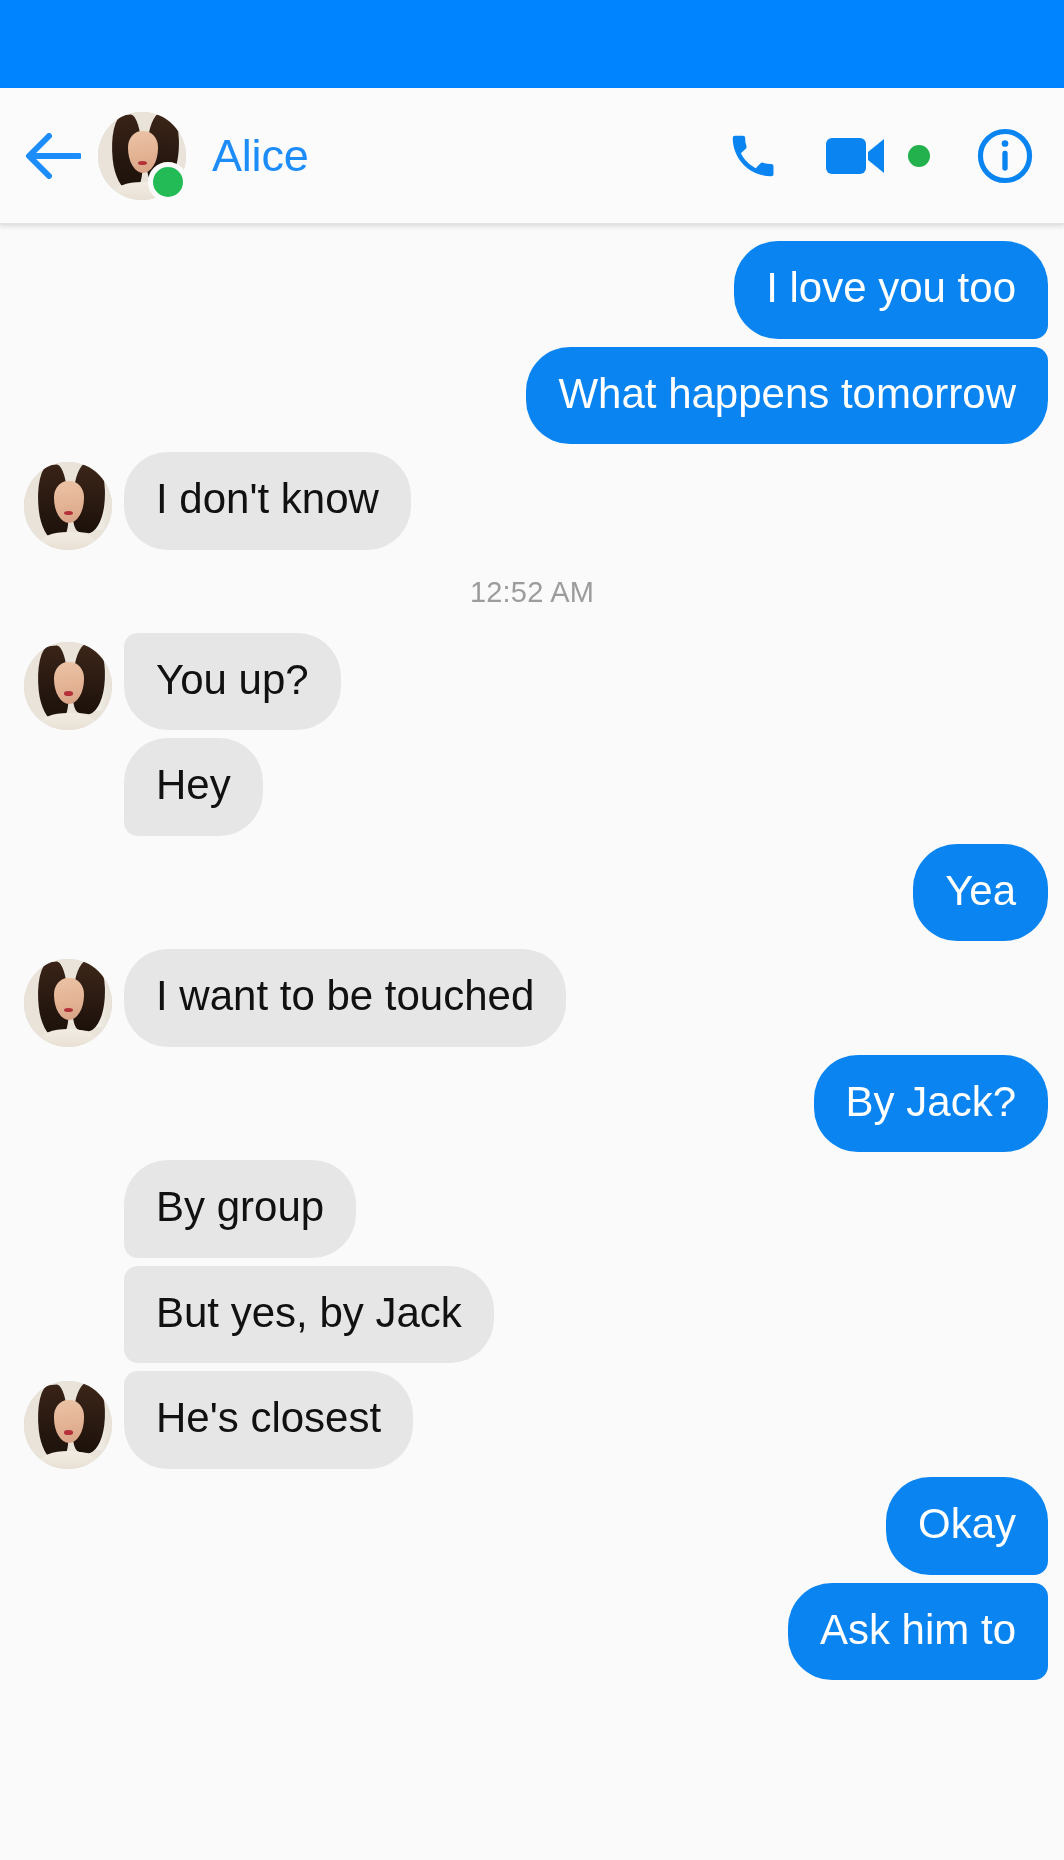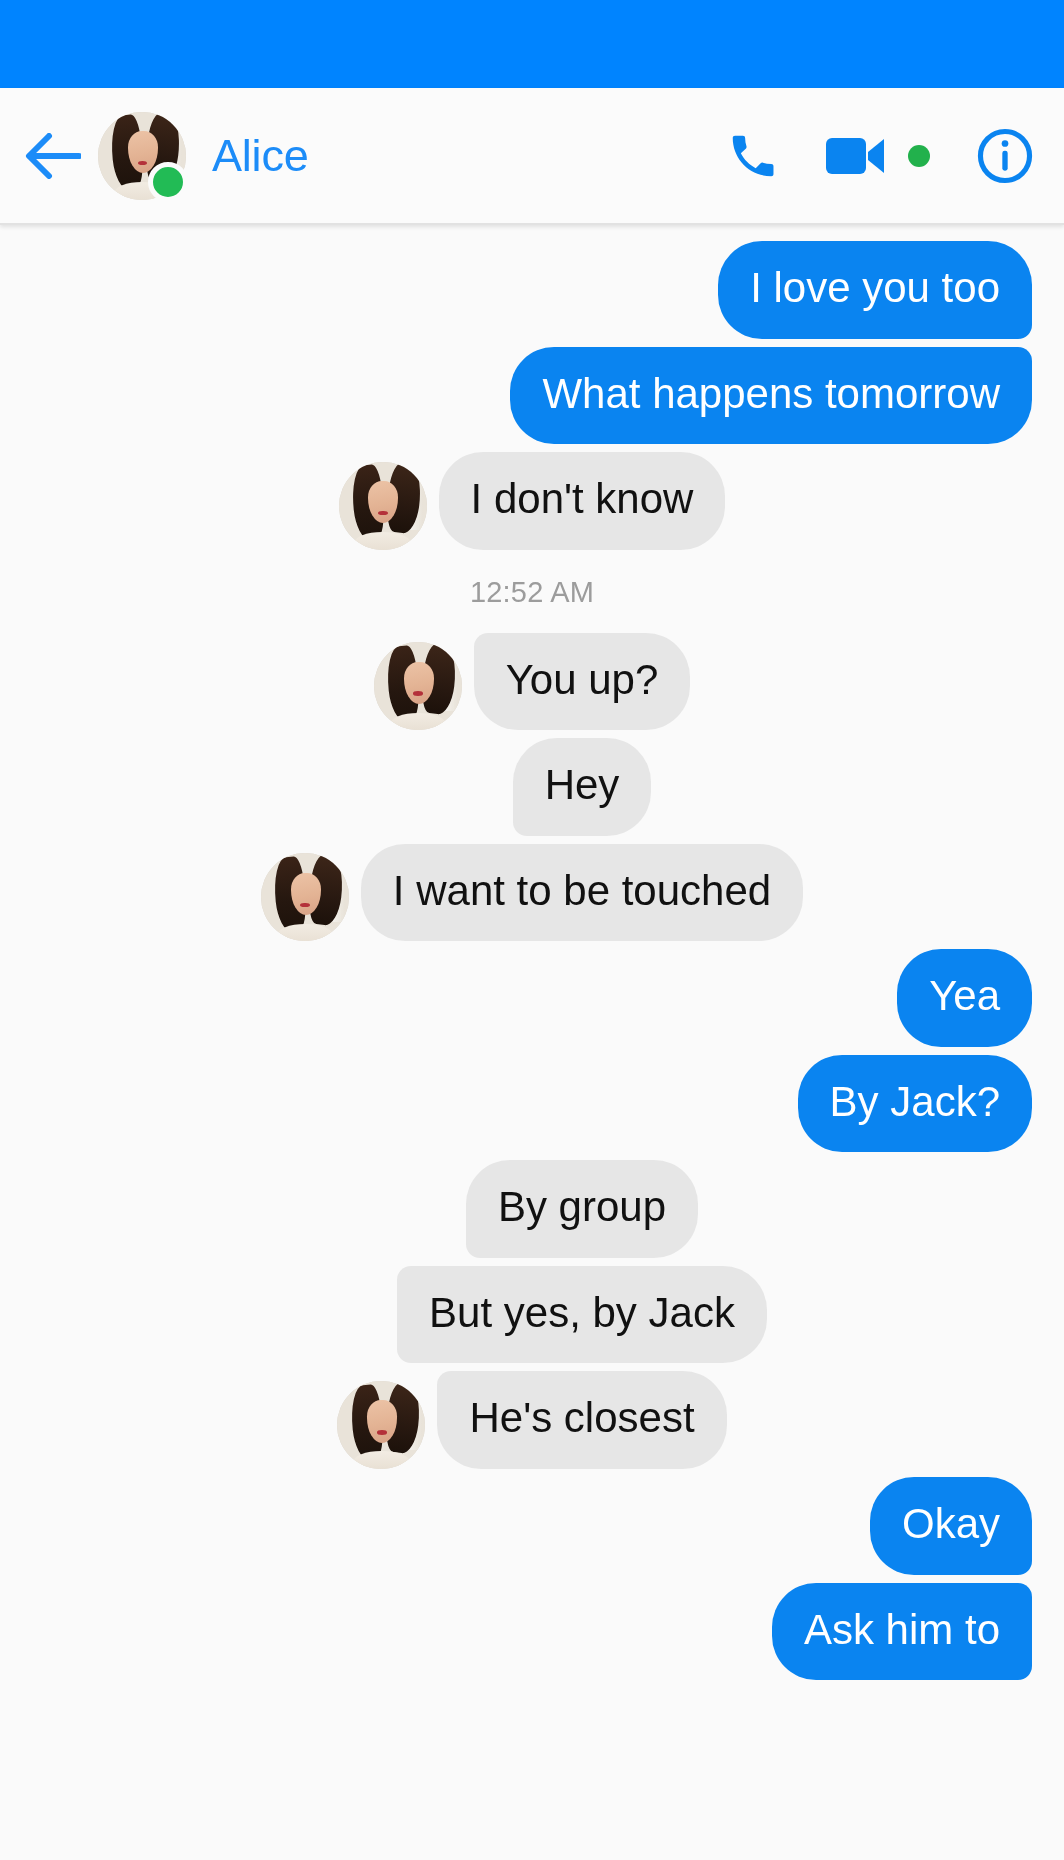--- a/index.html
+++ b/index.html
@@ -192,22 +192,22 @@
     background: #fafafa;
     position: relative;
   }
 
   .row {
     display: flex;
     align-items: flex-end;
     padding: 0 24px 0 24px;
     margin-bottom: 8px;
   }
-  .row.out { justify-content: flex-end; padding-right: 32px; text-align: right; }
-  .row.in  { justify-content: center; }
+  .row.out { justify-content: flex-end; padding-right: 16px; text-align: right; }
+  .row.in  { justify-content: flex-start; }
 
   .slot {
     width: 88px;
     height: 88px;
     flex: 0 0 auto;
     margin-right: 12px;
   }
   .slot .avatar { width: 88px; height: 88px; }
 
   .bubble {
@@ -347,38 +347,38 @@
             <div class="lips"></div>
             <div class="body"></div>
           </div>
         </div>
         <div class="bubble them grp-bottom">You up?</div>
       </div>
       <div class="row in">
         <div class="slot"></div>
         <div class="bubble them grp-top">Hey</div>
       </div>
+      <div class="row out">
+        <div class="bubble me">Yea</div>
+      </div>
       <div class="row in">
         <div class="slot">
           <div class="avatar">
             <div class="photo"></div>
             <div class="cabinet"></div>
             <div class="hair-l"></div>
             <div class="hair-r"></div>
             <div class="face"></div>
             <div class="lips"></div>
             <div class="body"></div>
           </div>
         </div>
         <div class="bubble them">I want to be touched</div>
       </div>
       <div class="row out">
-        <div class="bubble me">Yea</div>
-      </div>
-      <div class="row out">
         <div class="bubble me">By Jack?</div>
       </div>
       <div class="row in">
         <div class="slot"></div>
         <div class="bubble them grp-top">By group</div>
       </div>
       <div class="row in">
         <div class="slot"></div>
         <div class="bubble them grp-mid">But yes, by Jack</div>
       </div>

